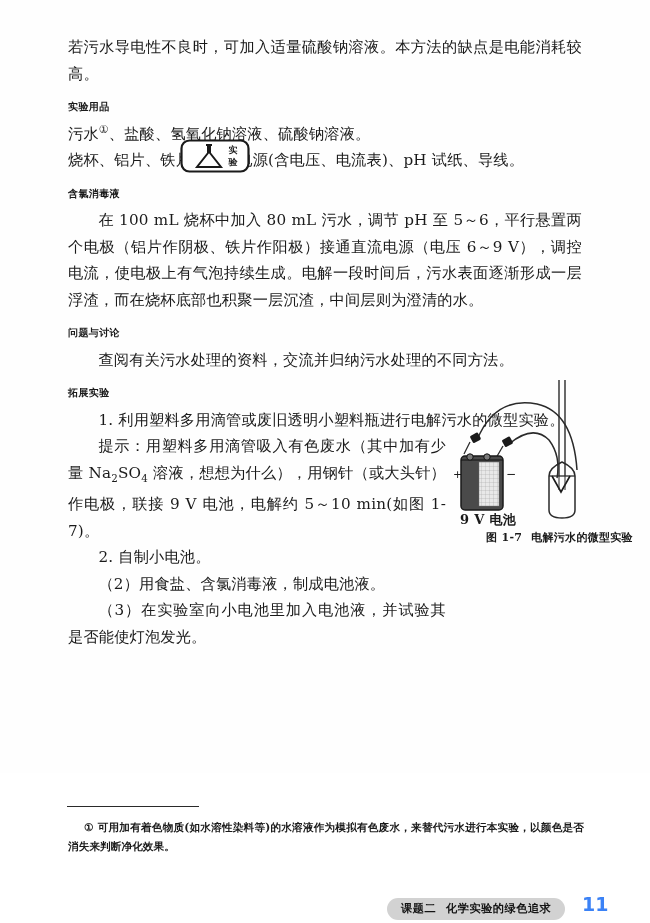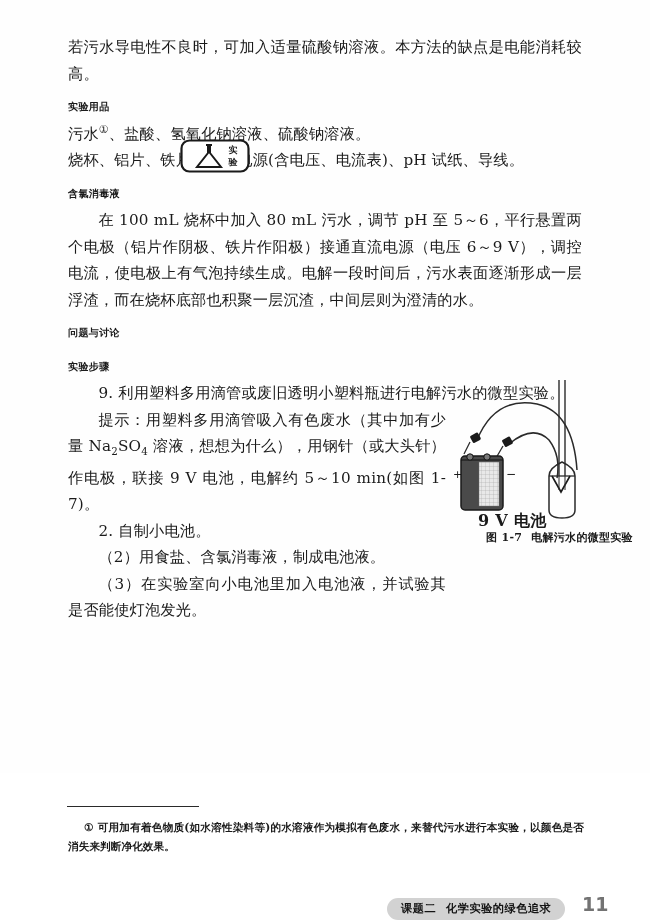--- a/index.html
+++ b/index.html
@@ -71,24 +71,24 @@
 
   
   .figure {
     position: absolute;
     left: 437px;
     top: 378px;
     width: 180px;
   }
   .figure-art { width: 178px; height: 146px; display: block; }
   .fig-battery-label {
-    font-size: 16px;
-    font-weight: bold;
-    position: absolute;
-    left: 41px;
+    font-size: 13px;
+    font-weight: bold;
+    position: absolute;
+    left: 23px;
     top: 133px;
     letter-spacing: 0.3px;
     font-family: "DejaVu Serif", "Liberation Serif", serif;
   }
   .fig-caption {
     position: absolute;
     left: 1px;
     top: 152px;
     font-size: 11px;
     font-weight: bold;
@@ -143,21 +143,21 @@
     color: #141414;
     white-space: nowrap;
   }
   .footer-pill .pill-gap { display: inline-block; width: 10px; }
   .footer-page {
     position: absolute;
     left: 578px;
     top: 0px;
     font-size: 19px;
     font-weight: bold;
-    color: #737373;
+    color: #3b82f6;
     font-family: "DejaVu Sans", "Liberation Sans", sans-serif;
   }
 </style>
 </head>
 <body>
 
 <div id="page">
 
   <div class="content">
 
@@ -168,24 +168,25 @@
     <p class="para"><span>污水</span><span class="sup-mark">①</span><span>、盐酸、氢氧化钠溶液、硫酸钠溶液。</span></p>
 
     <p class="para">烧杯、铝片、铁片、直流电源(含电压、电流表)、pH 试纸、导线。</p>
 
     <p class="heading blk">含氯消毒液</p>
 
     <p class="para indent">在 100 mL 烧杯中加入 80 mL 污水，调节 pH 至 5～6，平行悬置两个电极（铝片作阴极、铁片作阳极）接通直流电源（电压 6～9 V），调控电流，使电极上有气泡持续生成。电解一段时间后，污水表面逐渐形成一层浮渣，而在烧杯底部也积聚一层沉渣，中间层则为澄清的水。</p>
 
     <p class="heading blk">问题与讨论</p>
 
-
-    <p class="heading blk">实验步骤</p>
-
-    <p class="para indent">9. 利用塑料多用滴管或废旧透明小塑料瓶进行电解污水的微型实验。</p>
+    <p class="para indent">查阅有关污水处理的资料，交流并归纳污水处理的不同方法。</p>
+
+    <p class="heading blk">拓展实验</p>
+
+    <p class="para indent">1. 利用塑料多用滴管或废旧透明小塑料瓶进行电解污水的微型实验。</p>
 
     <p class="para indent" style="width:378px;"><span>提示：用塑料多用滴管吸入有色废水（其中加有少量 Na</span><sub>2</sub><span>SO</span><sub>4</sub><span> 溶液，想想为什么），用钢针（或大头针）作电极，联接 9 V 电池，电解约 5～10 min(如图 1-7)。</span></p>
 
     <p class="para indent">2. 自制小电池。</p>
 
 
     <p class="para indent" style="width:378px;">（2）用食盐、含氯消毒液，制成电池液。</p>
 
     <p class="para indent" style="width:378px;">（3）在实验室向小电池里加入电池液，并试验其是否能使灯泡发光。</p>
   </div>

